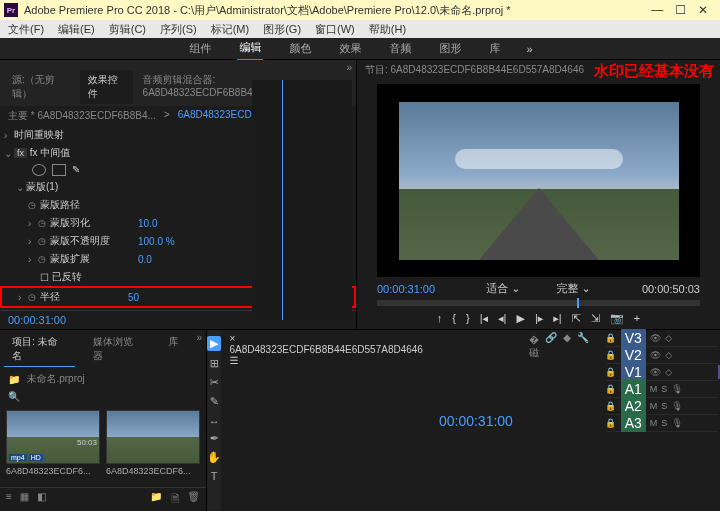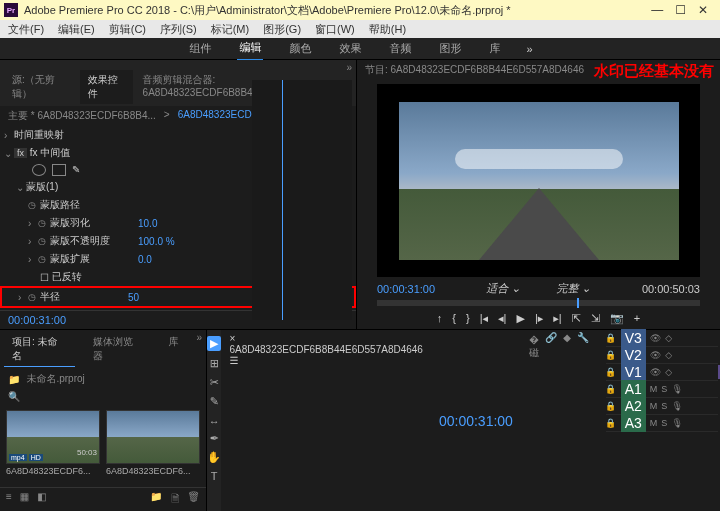--- a/index.html
+++ b/index.html
@@ -35,37 +35,37 @@
 .redbox { border: 2px solid #ff0000; }
 .right-panel { flex: 1; background: #1c1c1c; position: relative; display: flex; flex-direction: column; }
 .red-top-text { position: absolute; top: 2px; right: 6px; color: #ff0000; font-size: 15px; font-weight: bold; z-index: 5; }
 .program-tab { padding: 3px 8px; font-size: 10px; color: #888; }
 .viewer { flex: 1; background: #000; margin: 4px 20px 2px 20px; position: relative; display: flex; align-items: center; justify-content: center; }
 .viewer-img { width: 280px; height: 158px; background: linear-gradient(to bottom, #5a7a9a 0%, #8aa8c8 45%, #aab8c8 55%, #445a3a 55%, #556648 100%); position: relative; }
 .road { position: absolute; bottom: 0; left: 50%; transform: translateX(-50%); width: 0; height: 0; border-left: 60px solid transparent; border-right: 60px solid transparent; border-bottom: 72px solid #4a4a4a; }
 .clouds { position: absolute; top: 30%; left: 20%; width: 60%; height: 20px; background: rgba(255,255,255,0.5); border-radius: 10px; }
 .timecode-bar { display: flex; align-items: center; padding: 2px 20px; font-size: 11px; }
 .tc-left { color: #4a9eff; }
-.tc-mid { flex: 1; display: flex; justify-content: center; gap: 36px; color: #ccc; font-style: italic; }
+.tc-mid { flex: 1; display: flex; justify-content: center; gap: 36px; color: #ccc; }
 .tc-drop { display: flex; align-items: center; gap: 3px; }
 .tc-right { color: #ccc; }
 .viewer-controls { display: flex; justify-content: center; gap: 10px; padding: 4px; color: #ccc; font-size: 11px; }
 .viewer-controls span { cursor: pointer; }
 .bottom { display: flex; height: 182px; border-top: 1px solid #000; }
 .project-panel { width: 218px; background: #1c1c1c; border-right: 1px solid #000; display: flex; flex-direction: column; }
 .proj-tabs { display: flex; padding: 2px 4px; font-size: 10px; gap: 10px; }
 .proj-tabs .ptab { padding: 3px 8px; color: #888; }
 .proj-tabs .ptab.active { color: #ccc; border-bottom: 1px solid #4a9eff; }
 .proj-path { padding: 3px 8px; font-size: 10px; color: #888; display: flex; align-items: center; gap: 6px; }
 .proj-items { flex: 1; display: flex; gap: 6px; padding: 6px; align-items: flex-start; }
 .proj-item { width: 94px; }
 .proj-thumb { width: 94px; height: 54px; background: linear-gradient(to bottom, #5a7a9a 0%, #8aa8c8 50%, #556648 50%, #445a3a 100%); position: relative; border: 1px solid #333; }
 .proj-thumb .badges { position: absolute; bottom: 2px; left: 2px; display: flex; gap: 2px; }
 .proj-thumb .badge { background: #1a4a7a; color: #fff; font-size: 7px; padding: 0 2px; }
-.proj-thumb .dur { position: absolute; bottom: 6px; right: 2px; font-size: 8px; color: #ccc; }
+.proj-thumb .dur { position: absolute; bottom: 16px; right: 2px; font-size: 8px; color: #ccc; }
 .proj-label { font-size: 9px; color: #aaa; padding-top: 2px; white-space: nowrap; overflow: hidden; text-overflow: ellipsis; }
 .proj-footer { display: flex; gap: 8px; padding: 3px 6px; color: #888; font-size: 10px; border-top: 1px solid #333; }
 .tools-strip { width: 24px; background: #232323; display: flex; flex-direction: column; align-items: center; gap: 6px; padding-top: 6px; color: #aaa; font-size: 11px; }
 .tools-strip .tool.active { background: #4a9eff; color: #fff; padding: 1px 3px; border-radius: 2px; }
 .timeline-panel { flex: 1; background: #1c1c1c; display: flex; flex-direction: row; }
 .tl-header { padding: 3px 8px; font-size: 10px; color: #ccc; }
 .tl-tc { color: #4a9eff; font-size: 14px; padding: 2px 8px; font-weight: 500; }
 .tl-ruler { display: flex; font-size: 9px; color: #888; padding: 0 8px 0 120px; gap: 0; }
 .tl-ruler span { flex: 1; }
 .tl-options { display: flex; gap: 6px; padding: 2px 8px; color: #888; font-size: 10px; }

